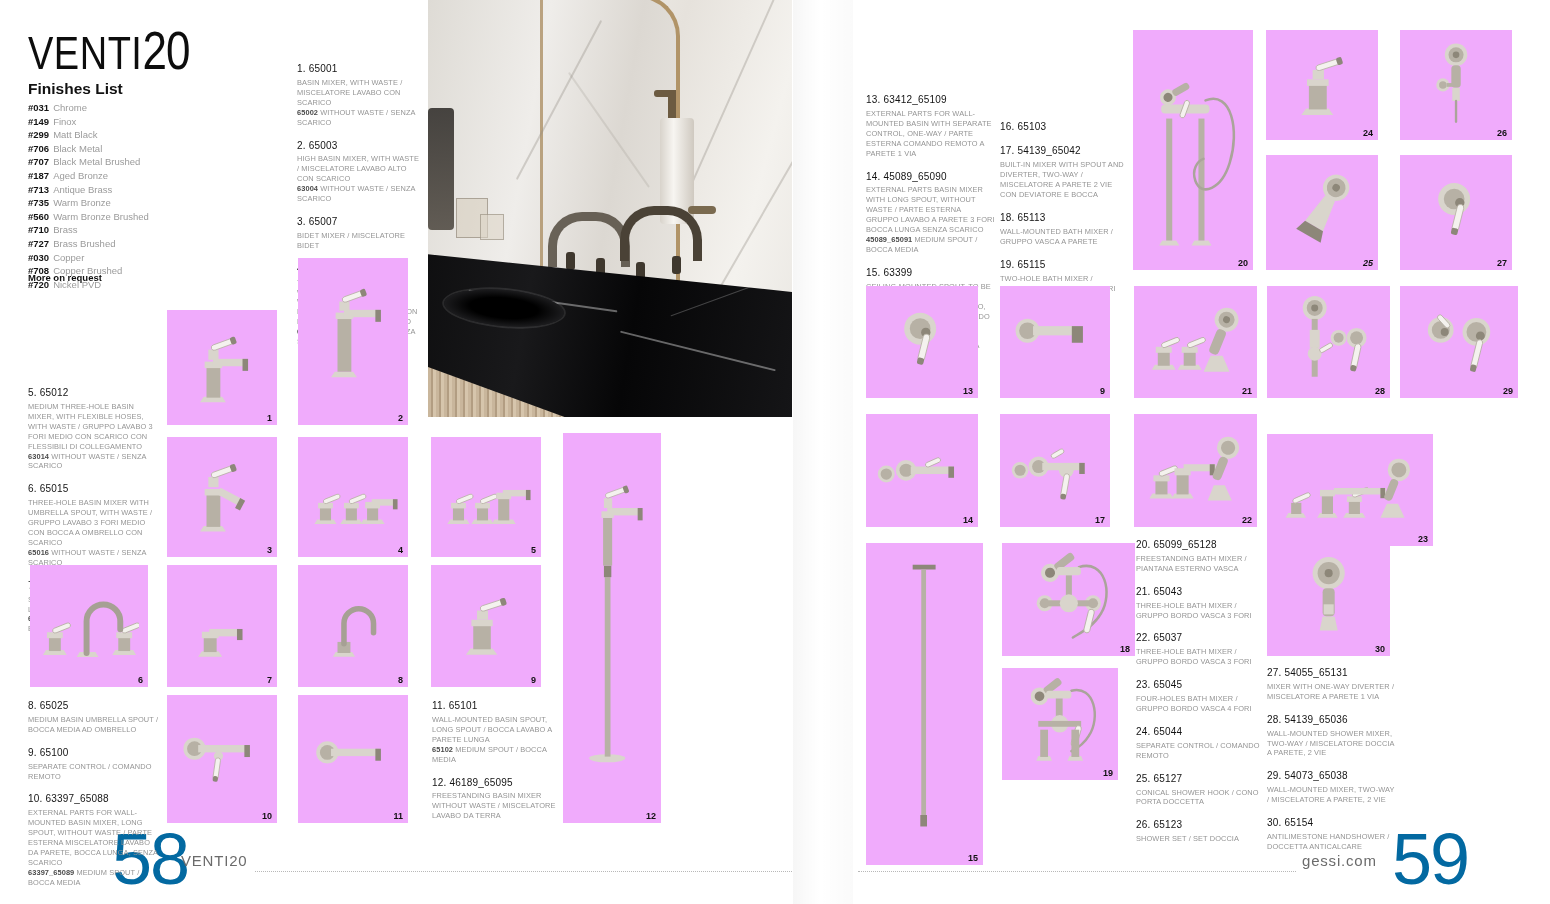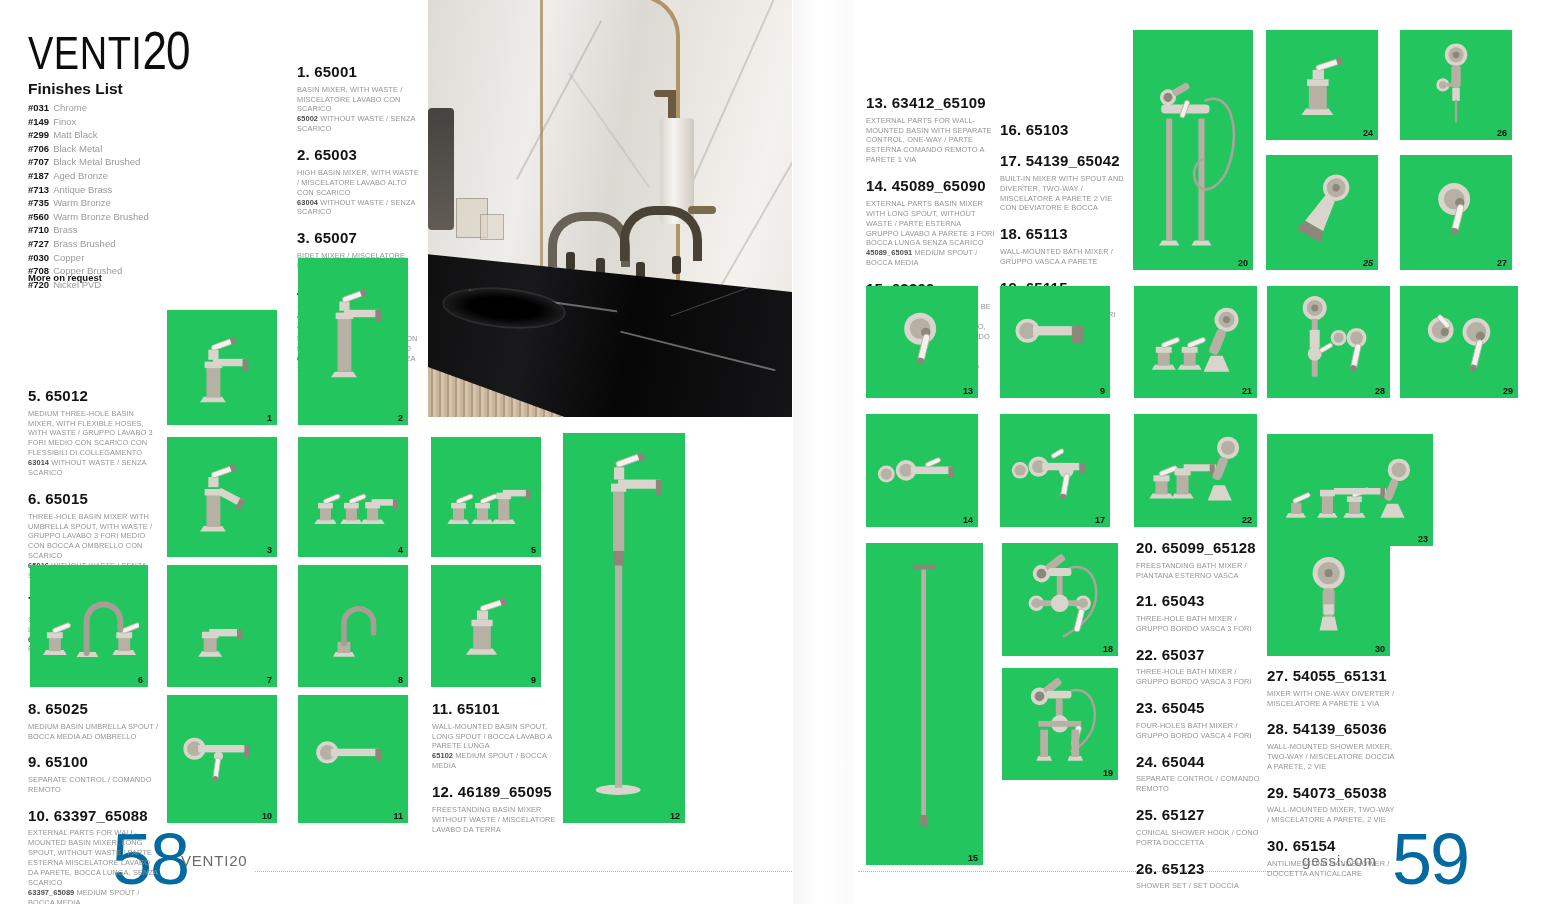--- a/index.html
+++ b/index.html
@@ -13,25 +13,25 @@
   .fin-title{position:absolute;left:28px;top:80px;font-size:15.5px;font-weight:bold;color:#111;}
   .fin-list{position:absolute;left:28px;top:102px;font-size:9.5px;line-height:1.16;}
   .fin-row{margin-bottom:2.6px;white-space:nowrap;}
   .fin-row b{color:#141414;margin-right:4px;}
   .fin-row span{color:#9b9b9b;}
   .more-req{position:absolute;left:28px;top:272px;font-size:9.5px;font-weight:bold;color:#111;}
 
   
   .tcol{position:absolute;font-size:7.4px;line-height:1.34;color:#949494;letter-spacing:.1px;}
   .titem{margin-bottom:11px;}
-  .titem h4{font-size:15px;color:#131313;margin:0 0 2.5px 0;font-weight:bold;letter-spacing:.2px;}
+  .titem h4{font-size:10px;color:#131313;margin:0 0 2.5px 0;font-weight:normal;letter-spacing:.2px;}
   .titem .alt{font-weight:bold;color:#4a4a4a;margin-top:28px;}
 
   
-  .pbox{position:absolute;background:#22c55e;}
+  .pbox{position:absolute;background:#f0abfc;}
   .pbox svg{position:absolute;left:8%;top:5%;width:84%;height:89%;}
   .bnum{position:absolute;right:5px;bottom:2px;font-size:9px;font-weight:bold;color:#111;}
 
   
   .m  {fill:#b7b1a5;}
   .ml {fill:#d9d5cc;}
   .md {fill:#8d8779;}
   .mw {fill:#f4f2ee;stroke:#b4aea2;stroke-width:.8;}
   .ms {fill:none;stroke:#a6a094;stroke-width:6;stroke-linecap:round;}
   .msl{fill:none;stroke:#aaa49a;stroke-width:2.5;stroke-linecap:round;}
@@ -351,21 +351,21 @@
     </div>
     <div class="pbox" style="left: 298px; top: 695px; width: 110px; height: 128px;">
       <svg viewBox="0 0 100 100" preserveAspectRatio="xMidYMid meet">
         <circle class="ml" cx="22" cy="44" r="12"></circle>
         <circle class="m" cx="22" cy="44" r="8"></circle>
         <rect class="ml" x="26" y="40" width="52" height="8"></rect>
         <rect class="md" x="74" y="40" width="6" height="13"></rect>
       </svg>
       <span class="bnum">11</span>
     </div>
-    <div class="pbox" style="left: 563px; top: 433px; width: 122px; height: 390px;">
+    <div class="pbox" style="left: 563px; top: 433px; width: 98px; height: 390px;">
       <svg viewBox="0 0 100 340" preserveAspectRatio="xMidYMid meet">
         <ellipse class="ml" cx="44" cy="330" rx="22" ry="5"></ellipse>
         <rect class="m" x="41" y="110" width="7" height="218"></rect>
         <rect class="md" x="40" y="96" width="9" height="14"></rect>
         <rect class="m" x="39" y="38" width="11" height="58"></rect>
         <rect class="ml" x="37" y="30" width="15" height="8"></rect>
         <rect class="ml" x="44" y="26" width="42" height="9"></rect>
         <rect class="md" x="81" y="26" width="6" height="15"></rect>
         <rect class="ml" x="40" y="14" width="10" height="12"></rect>
         <g transform="rotate(-20 45 14)">
@@ -430,21 +430,21 @@
         <g transform="rotate(10 64 54)">
           <rect class="mw" x="60" y="54" width="6" height="26" rx="3"></rect>
           <rect class="md" x="60" y="76" width="6" height="6" rx="2"></rect>
         </g>
         <g transform="rotate(-30 52 34)">
           <rect class="mw" x="46" y="30" width="15" height="5" rx="2.5"></rect>
         </g>
       </svg>
       <span class="bnum">17</span>
     </div>
-    <div class="pbox" style="left: 1002px; top: 543px; width: 116px; height: 113px;">
+    <div class="pbox" style="left: 1002px; top: 543px; width: 116px; height: 113px; padding-left: 17px;">
       <svg viewBox="0 0 100 100" preserveAspectRatio="xMidYMid meet">
         <path class="msl" d="M60 18c26-8 34 26 22 46-8 14-22 20-28 24"></path>
         <g transform="rotate(-38 36 20)">
           <circle class="ml" cx="30" cy="20" r="9"></circle>
           <circle class="md" cx="30" cy="20" r="5"></circle>
           <rect class="m" x="37" y="16" width="22" height="8" rx="3"></rect>
         </g>
         <rect class="m" x="47" y="26" width="6" height="24"></rect>
         <rect class="ml" x="38" y="18" width="24" height="8" rx="3"></rect>
         <circle class="ml" cx="26" cy="54" r="8"></circle>

